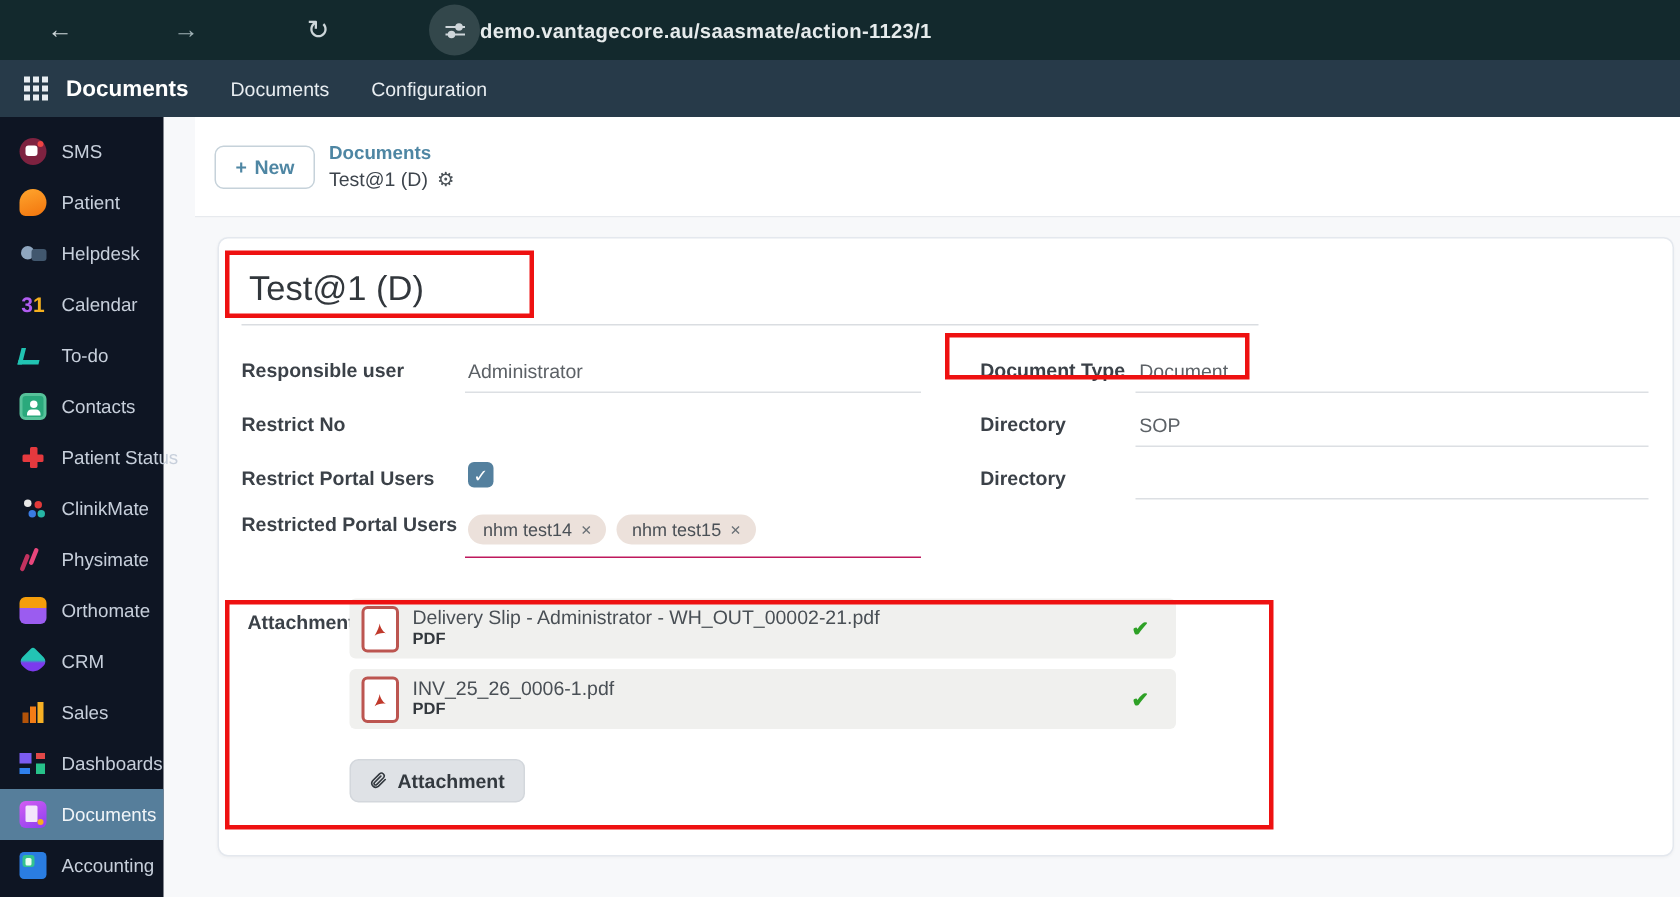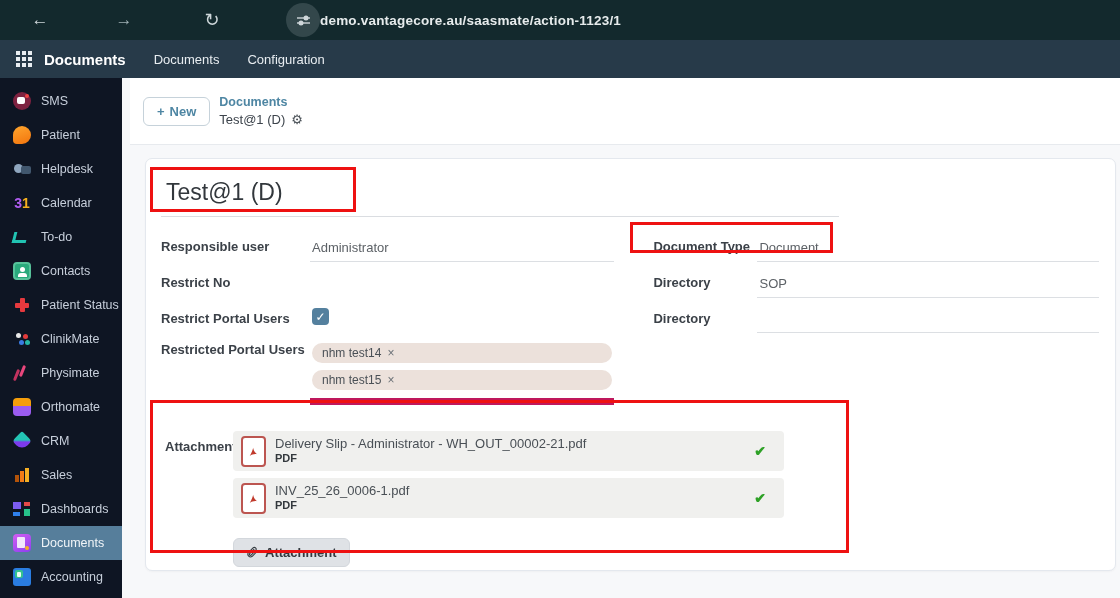--- a/index.html
+++ b/index.html
@@ -20,21 +20,21 @@
 
   
   .app-header { position:absolute; left:0; top:40px; width:1120px; height:38px;
                 background:#273a49; display:flex; align-items:center; }
   .grid-icon { width:16px; height:16px; margin-left:16px; position:relative; }
   .grid-icon i { position:absolute; width:4px; height:4px; background:#e9eef2; }
   .app-name { color:#fff; font-size:15px; font-weight:700; margin-left:12px; cursor:pointer; }
   .hmenu { color:#e8edf1; font-size:13px; margin-left:28px; cursor:pointer; }
 
   
-  .sidebar { position:absolute; left:0; top:78px; width:122px; bottom:0; background:#0e1523; padding-top:6px; }
+  .sidebar { position:absolute; left:0; top:78px; width:109px; bottom:0; background:#0e1523; padding-top:6px; }
   .sb-item { height:34px; display:flex; align-items:center; padding-left:13px; gap:10px; cursor:pointer; }
   .sb-item.active { background:#567e9b; }
   .sb-label { color:#c7cfdb; font-size:12.5px; white-space:nowrap; }
   .sb-item.active .sb-label { color:#f1f5f8; }
   .sb-ico { width:18px; height:18px; flex:0 0 18px; position:relative; }
 
   .ico-sms { border-radius:50%; background:#7e2240; }
   .ico-sms::before { content:""; position:absolute; left:4px; top:5px; width:8px; height:7px; background:#fff; border-radius:2px; }
   .ico-sms::after { content:""; position:absolute; right:2px; top:2px; width:4px; height:4px; background:#ef4444; border-radius:50%; }
   .ico-discuss { background:linear-gradient(160deg,#ffa62e,#f2740d); border-radius:50% 50% 50% 4px; }
@@ -93,21 +93,21 @@
   .form-grid { display:flex; gap:36px; margin-top:12px; }
   .fcol-left { width:458px; } .fcol-right { width:450px; }
   .frow { display:grid; grid-template-columns:152px 1fr; align-items:center; min-height:36px; }
   .frow-r { grid-template-columns:107px 1fr; }
   .frow.top { align-items:start; padding-top:4px; }
   .flabel { font-size:13px; font-weight:700; color:#3b4148; padding-left:3px; line-height:1.35; }
   .fval { border-bottom:1px solid #dcdfe3; padding:7px 2px 6px; font-size:13px; color:#5c6166; min-height:28px; }
   .fval.noline { border-bottom:none; }
   .checkbox { width:17px; height:17px; background:#54809e; border-radius:4px; display:flex;
               align-items:center; justify-content:center; color:#fff; font-size:12px; cursor:pointer; }
-  .tagwrap { display:flex; gap:7px; padding:2px 2px 8px; border-bottom:7px solid #be185d;flex-direction:column; }
+  .tagwrap { display:flex; gap:7px; padding:2px 2px 8px; border-bottom:1px solid #be185d; }
   .tag { background:#ece1db; border-radius:11px; padding:3px 10px; font-size:12px; color:#4a5056;
          display:flex; gap:6px; align-items:center; white-space:nowrap; }
   .tag-x { color:#6b7177; cursor:pointer; font-size:12px; }
 
   
   .attach-sec { display:flex; margin-top:26px; }
   .attach-label { width:63px; font-size:13px; font-weight:700; color:#3b4148; padding-left:7px; padding-top:8px; }
   .attach-body { margin-left:12px; }
   .file-card { width:551px; height:40px; background:#f0f0ee; border-radius:4px; margin-bottom:7px;
                display:flex; align-items:center; padding:0 18px 0 8px; cursor:pointer; }

